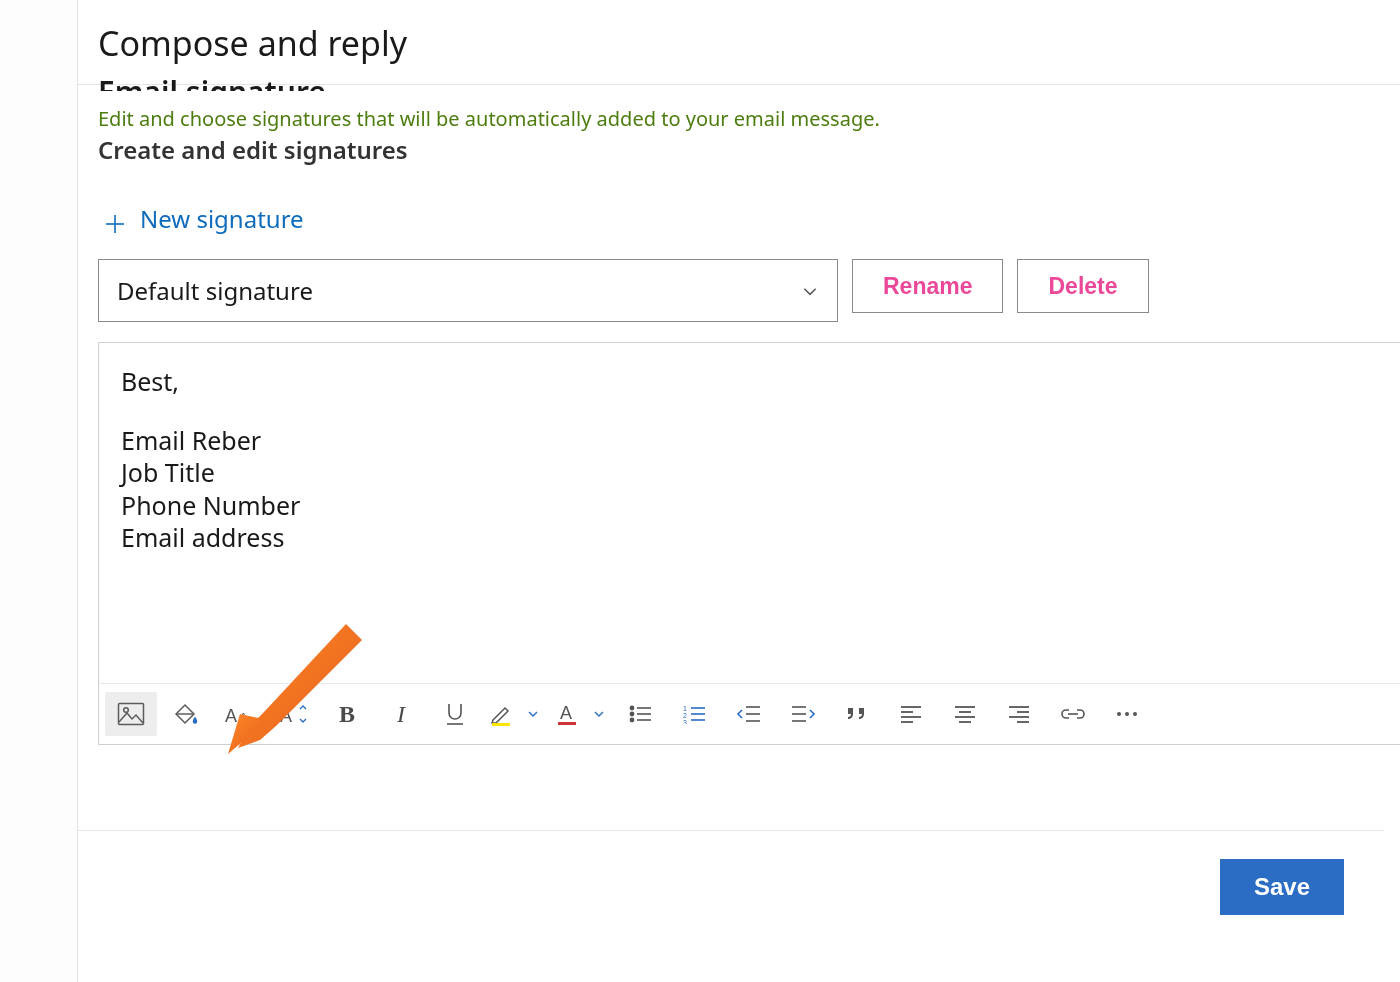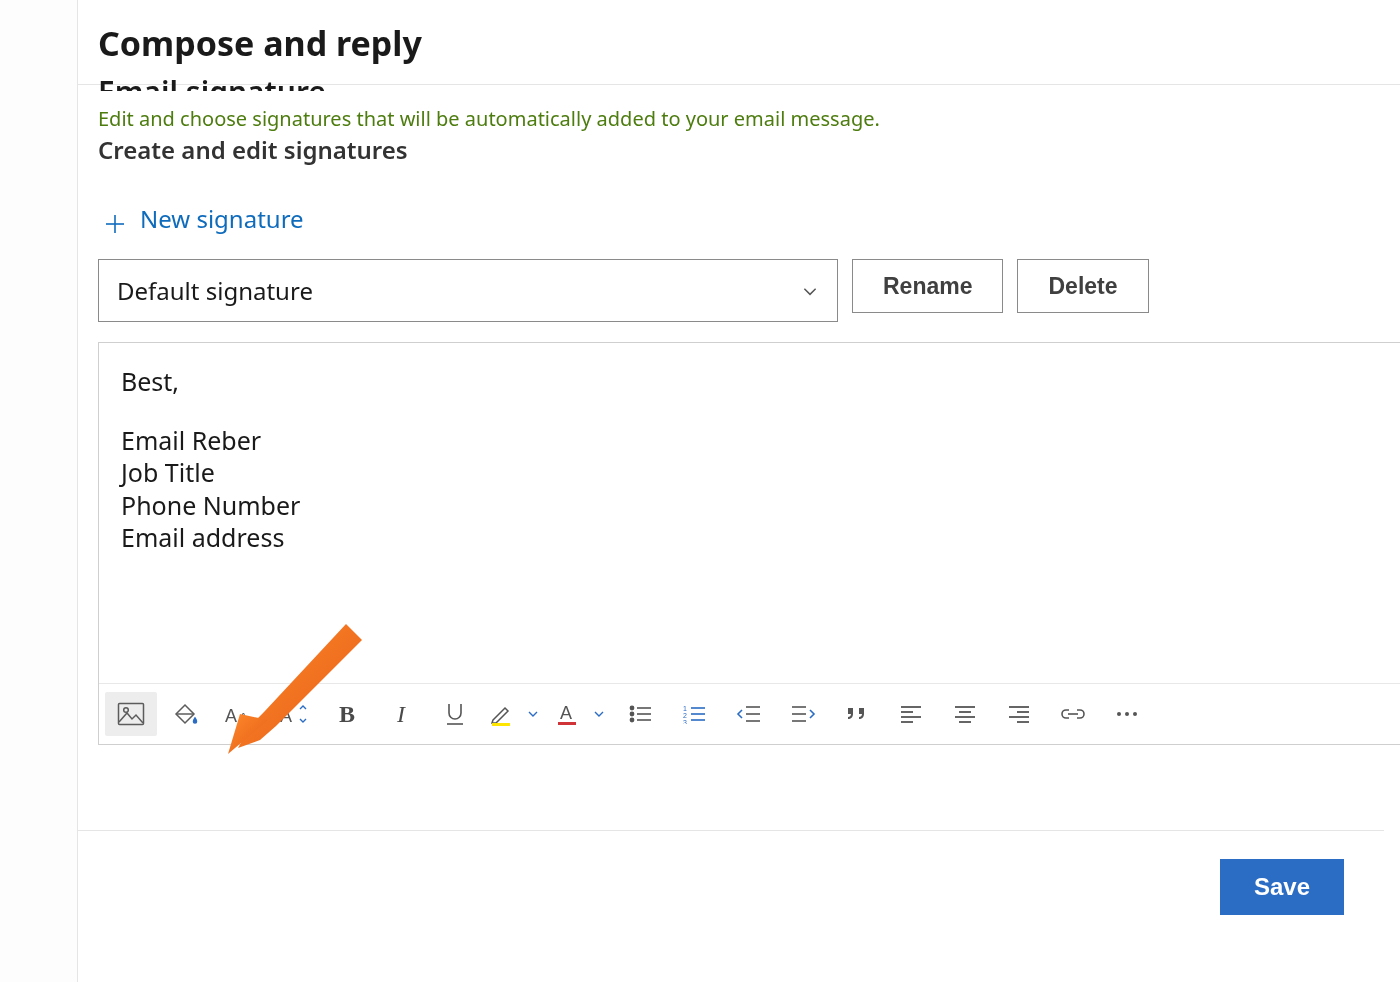--- a/index.html
+++ b/index.html
@@ -3,37 +3,37 @@
 <meta charset="utf-8">
 <style>
   * { box-sizing: border-box; }
   html, body { margin:0; padding:0; font-family: "Segoe UI", system-ui, -apple-system, sans-serif; background:#fff; color:#1b1b1b; }
   body { width:1400px; height:982px; position:relative; overflow:hidden; }
 
   .left-rail { position:absolute; left:0; top:0; bottom:0; width:78px; border-right:1px solid #e5e5e5; background:#fdfdfd;}
   .main { position:absolute; left:78px; right:0; top:0; bottom:0; }
 
   .title-bar { padding:20px 20px 18px; }
-  .title { font-size:34px; font-weight:700; color:#1a1a1a;}
+  .title { font-size:34px; font-weight:400; color:#1a1a1a;}
   .hr { height:1px; background:#e5e5e5; }
 
   .content { padding:0 20px 0 20px; }
 
   .section-heading-cut { font-size:30px; font-weight:600; line-height:1; margin-top:-8px; margin-bottom:14px; color:#1a1a1a; overflow:hidden; height:14px; }
 
   .desc { font-size:20px; color:#4d7c0f; line-height:1.4;}
   .subheading { font-size:24px; color:#333; font-weight:600; margin-bottom:36px;}
 
   .new-sig { display:inline-flex; align-items:flex-end; gap:14px; color:#0f6cbd; font-size:24px; font-weight:400; margin-left:6px; margin-bottom:24px; cursor:pointer;}
   .new-sig svg { stroke:#0f6cbd; }
 
   .row { display:flex; gap:14px; margin-bottom:20px; align-items:stretch;}
   .select-box { flex:0 0 740px; border:1px solid #8a8a8a; background:#fff; display:flex; align-items:center; padding:0 18px; height:63px; font-size:24px; color:#1a1a1a; justify-content:space-between;}
   .select-box .chev { width:18px; height:18px; }
-  .btn { height:54px; border:1px solid #8a8a8a; background:#fff; font-size:23px; font-weight:600; color:#404040; padding:0 30px; cursor:pointer;}
+  .btn { height:54px; border:1px solid #8a8a8a; background:#fff; font-size:23px; font-weight:600; color:#ec4899; padding:0 30px; cursor:pointer;}
 
   .editor-box { border:1px solid #cfcfcf; border-left:1px solid #cfcfcf; border-right:none; border-bottom:1px solid #cfcfcf; margin-right:-20px;}
   .editor-content { padding:22px 22px 70px 22px; font-size:25px; line-height:1.3; color:#1a1a1a; min-height:340px;}
   .editor-content p { margin:0;}
   .editor-content .spacer { height:26px;}
 
   .toolbar { border-top:1px solid #e8e8e8; padding:8px 6px; display:flex; align-items:center; gap:2px;}
   .tbtn { width:52px; height:44px; display:flex; align-items:center; justify-content:center; background:transparent; border:none; cursor:pointer; position:relative; border-radius:2px;}
   .tbtn.with-chev { width:64px; justify-content:flex-start; padding-left:6px;}
   .tbtn.with-chev .mini-chev { position:absolute; right:8px; top:50%; transform:translateY(-50%);}

